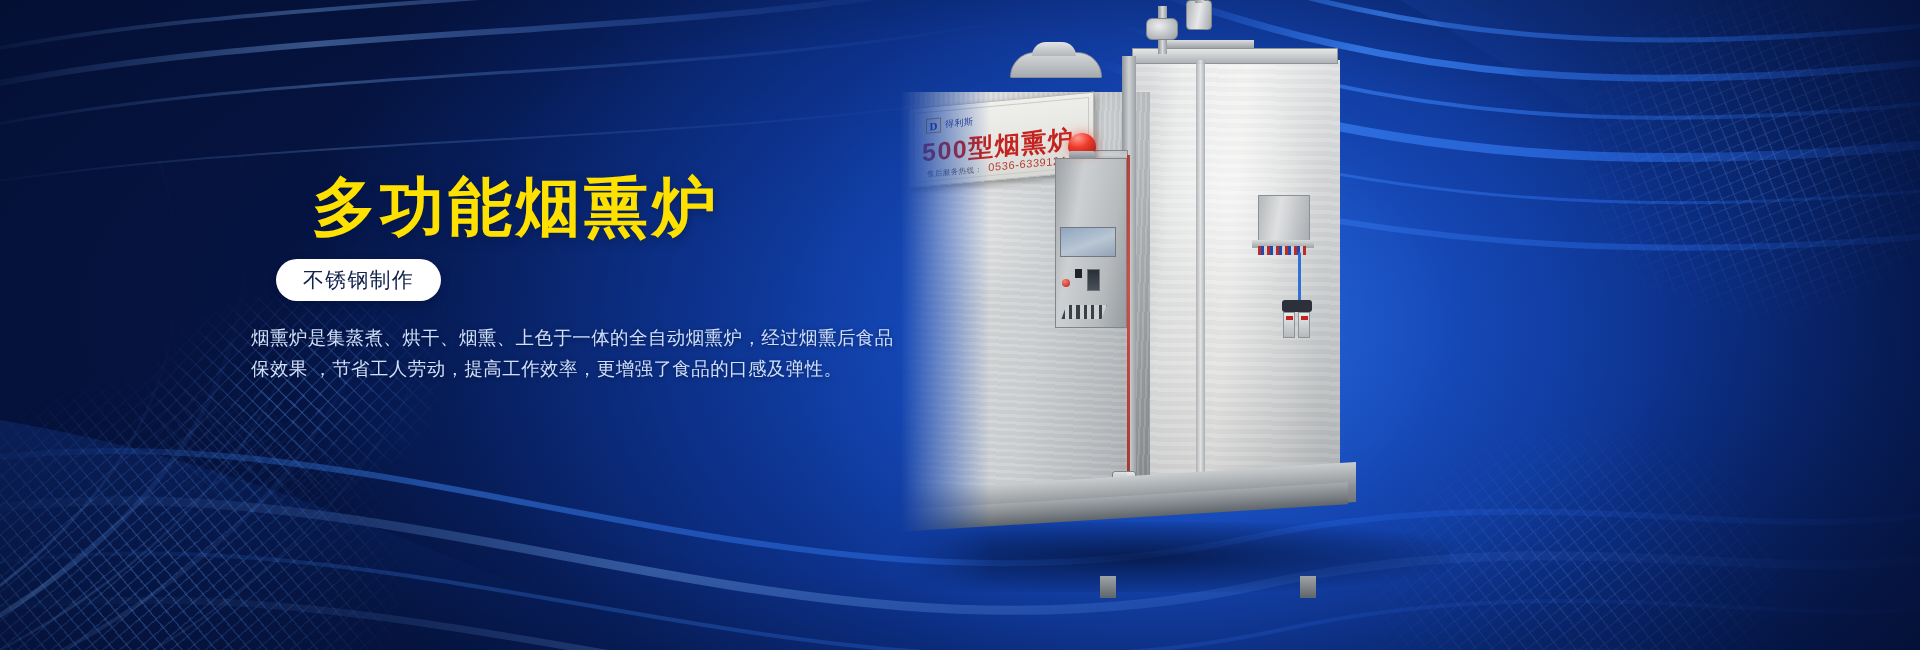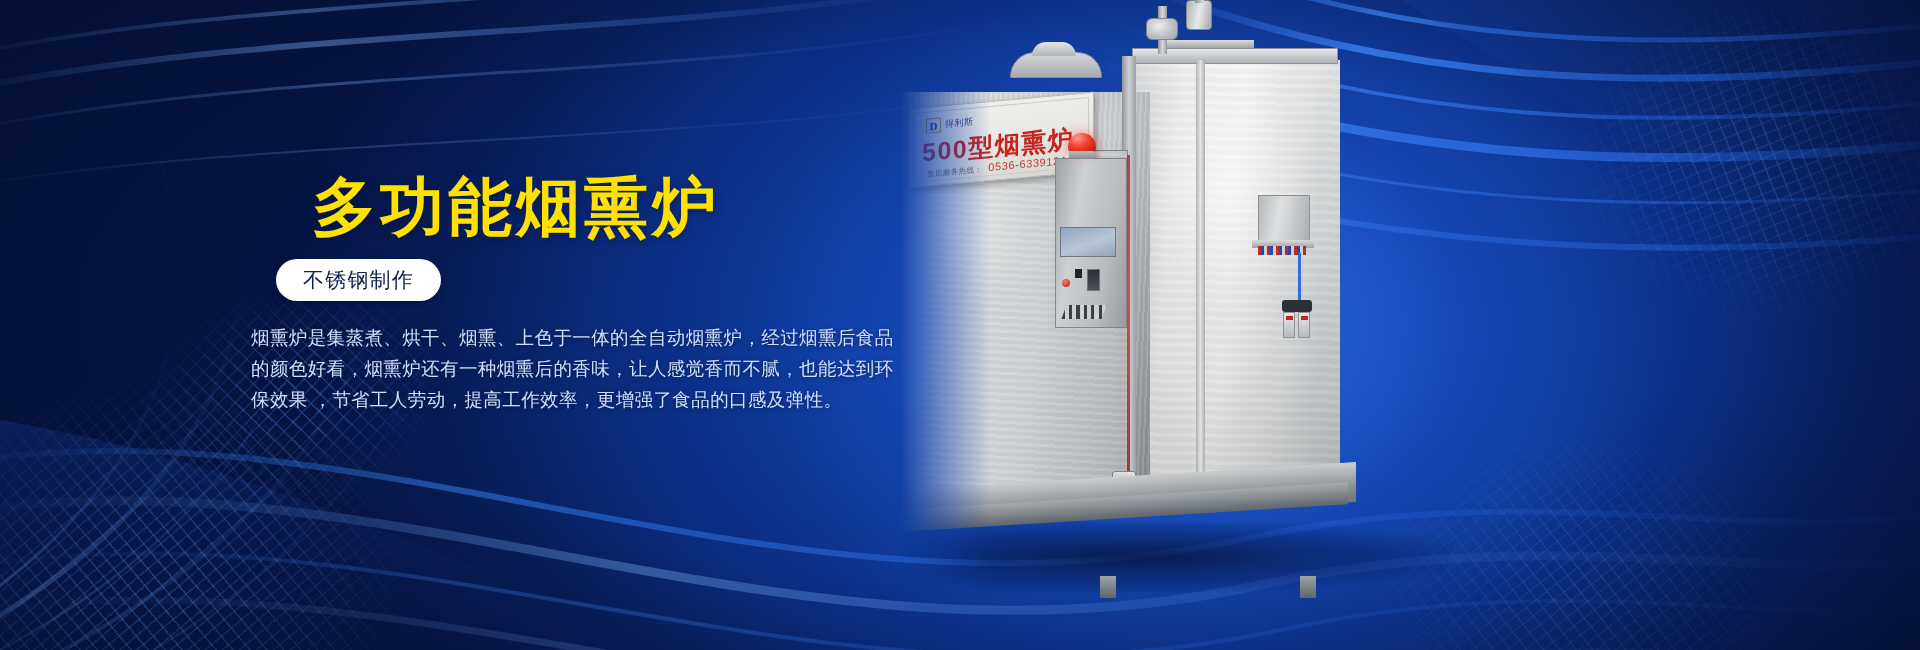--- a/index.html
+++ b/index.html
@@ -493,18 +493,17 @@
   <div class="content">
 
     <h1 class="headline">多功能烟熏炉</h1>
 
     <div class="badges">
       <span class="badge">不锈钢制作</span>
     </div>
 
     <div class="desc">
       <div>烟熏炉是集蒸煮、烘干、烟熏、上色于一体的全自动烟熏炉，经过烟熏后食品</div>
-      <div>的颜色好看，烟熏炉还有一种烟熏后的香味，让人感觉香而不腻，也能达到环</div>
       <div>保效果 ，节省工人劳动，提高工作效率，更增强了食品的口感及弹性。</div>
     </div>
   </div>
 
 </div>
 
 </body></html>

